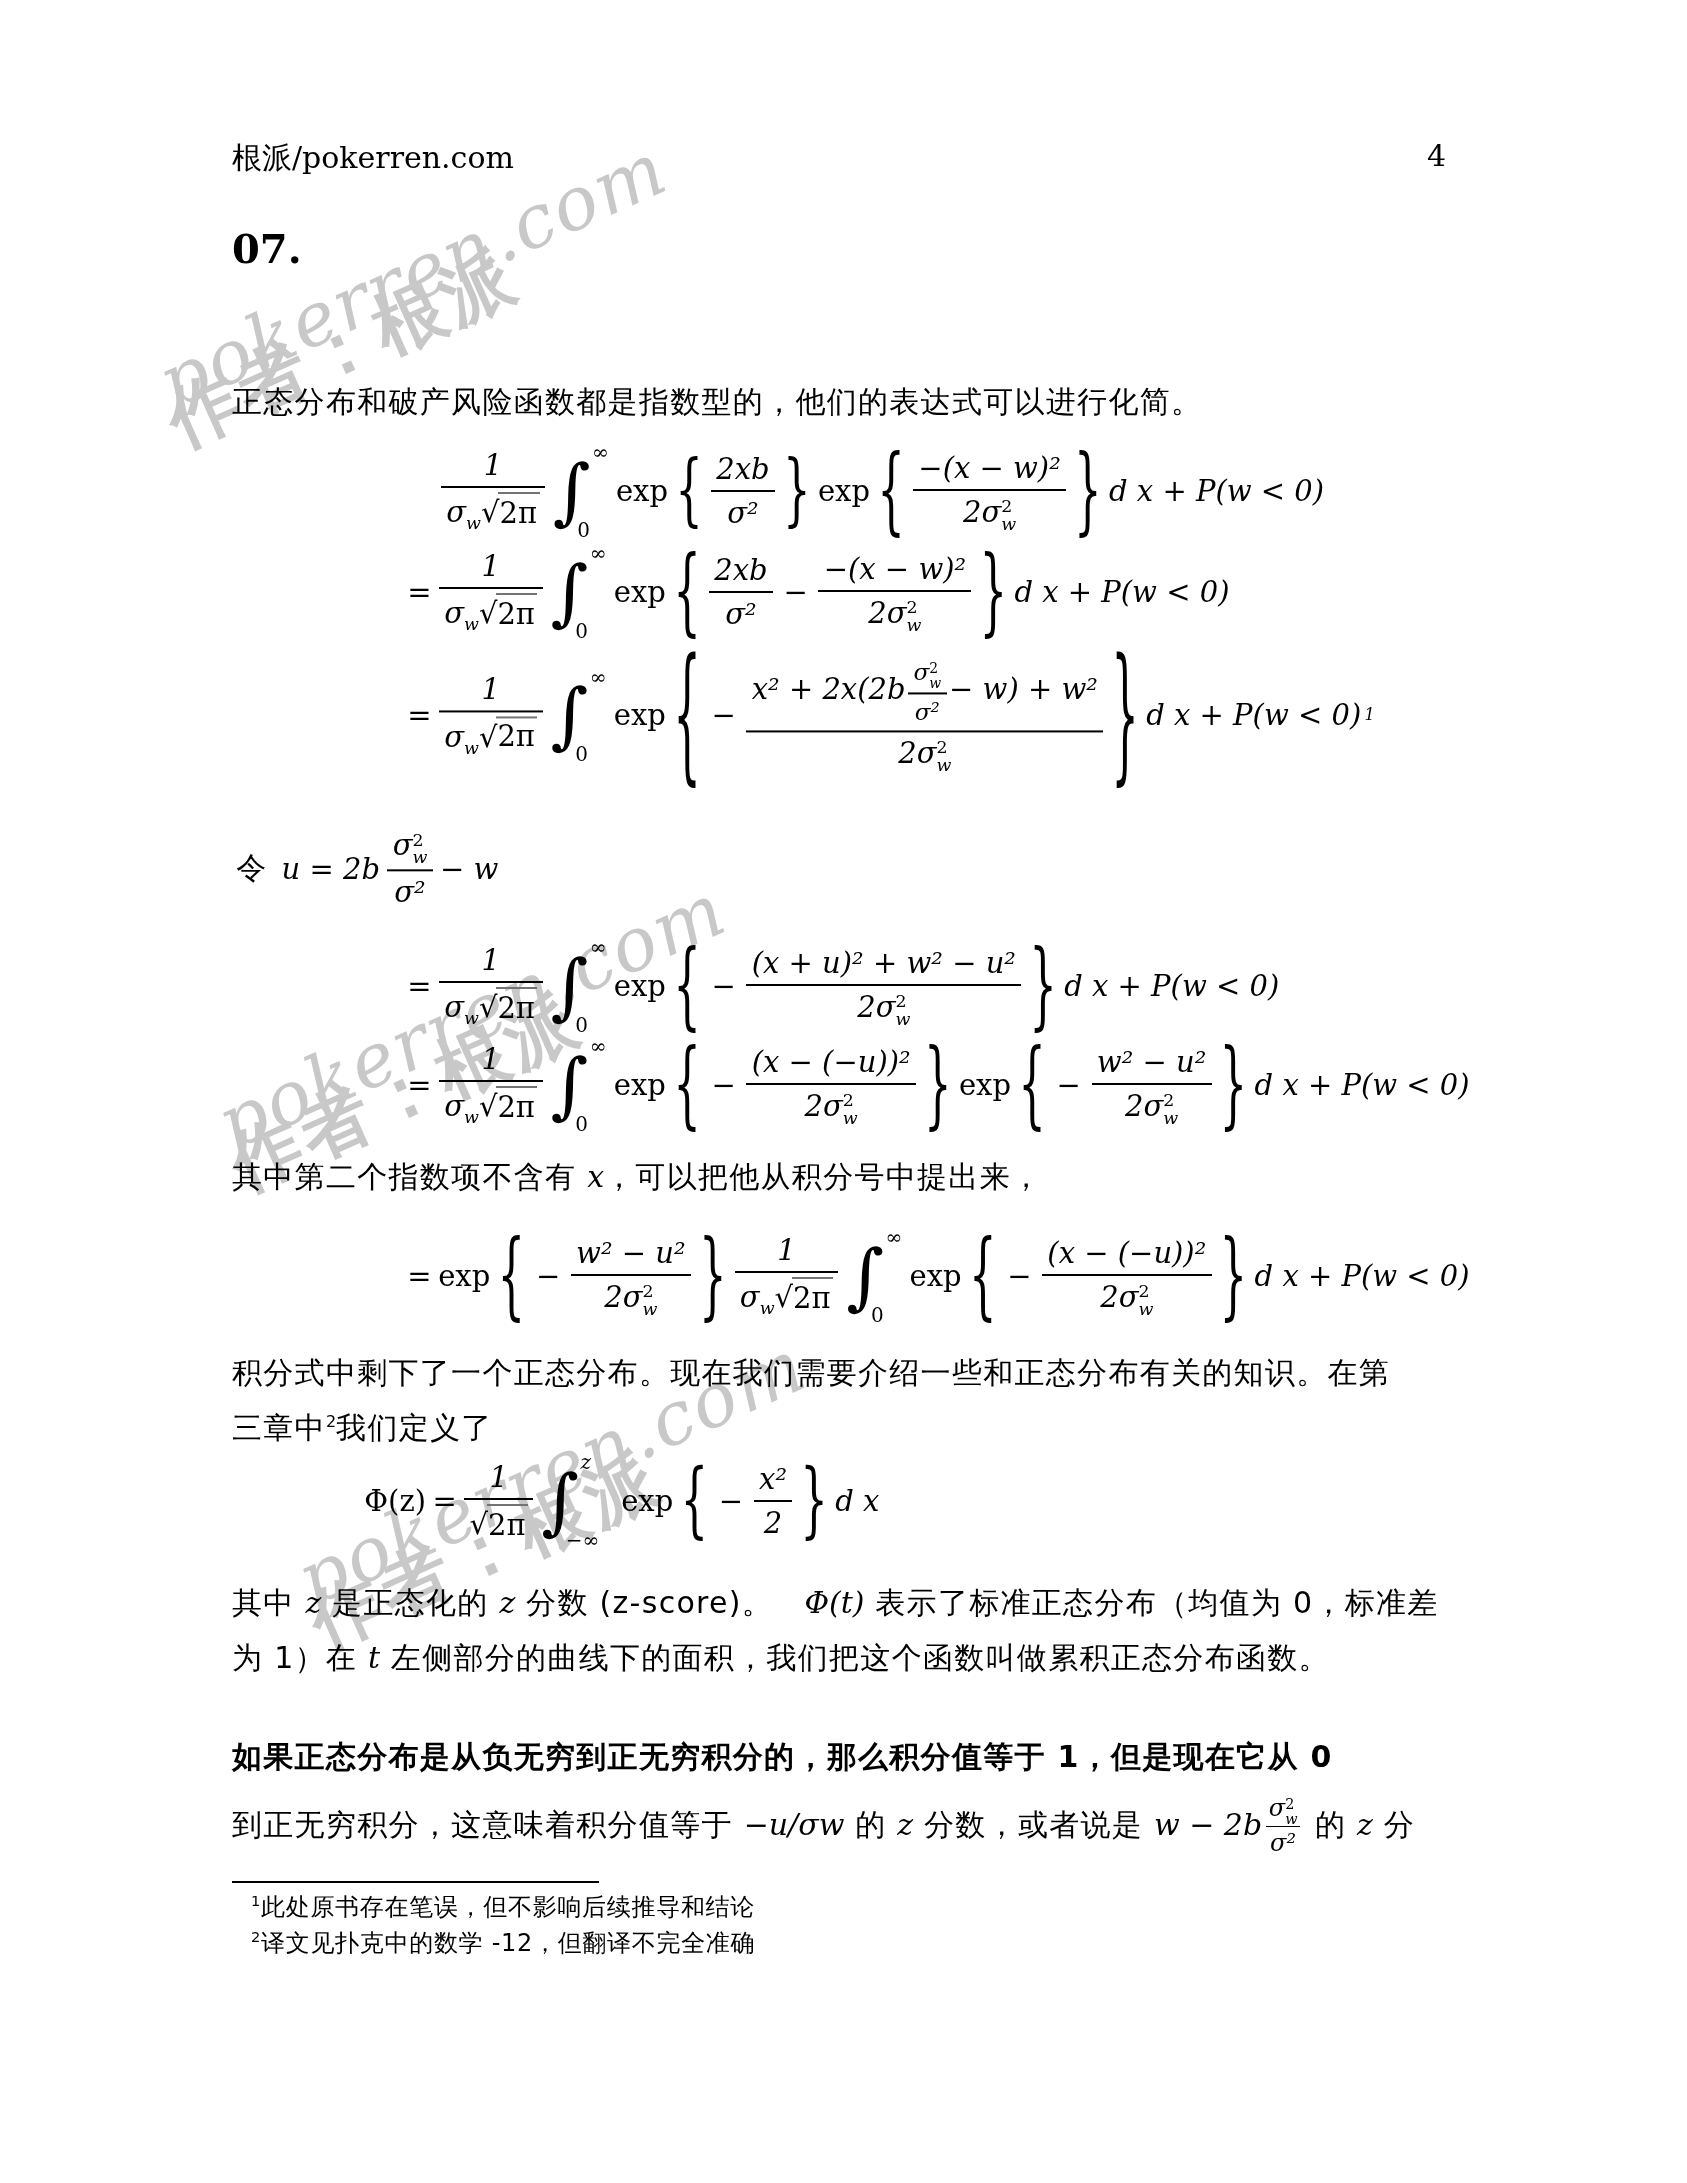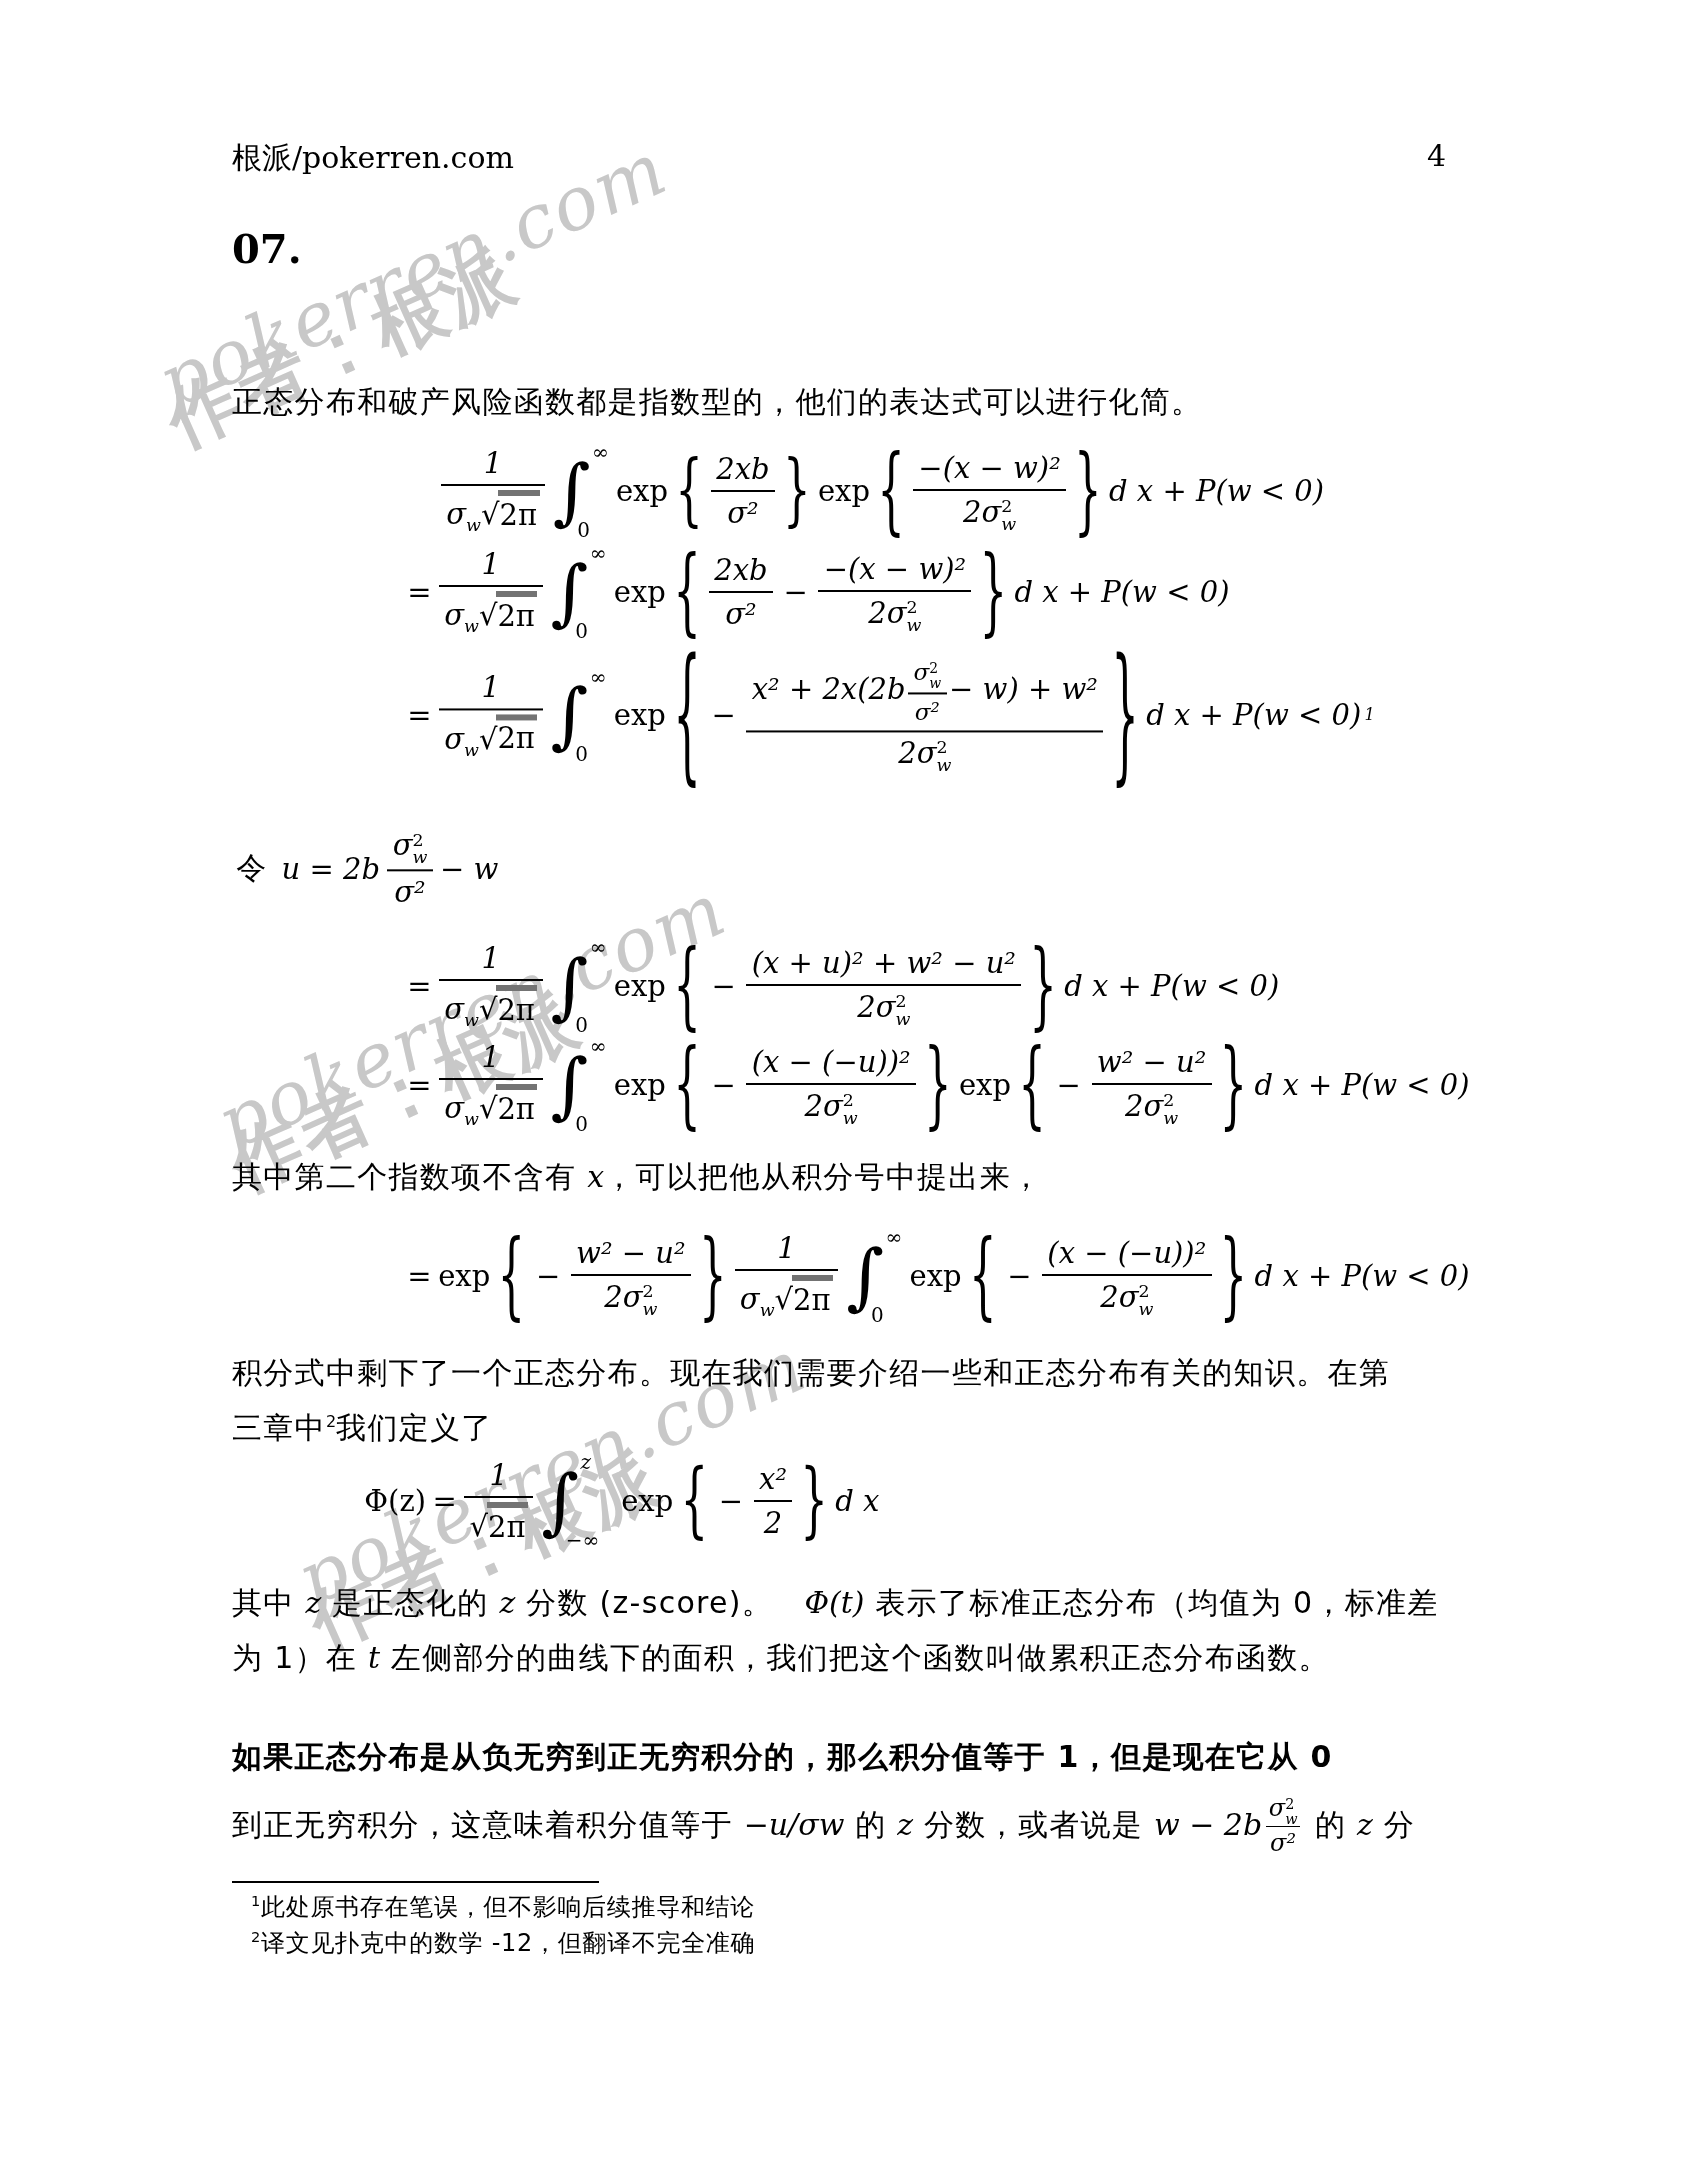--- a/index.html
+++ b/index.html
@@ -34,21 +34,21 @@
       font-size:20px;font-style:normal;margin:0 10.6px 0 -5.3px;}
   .lm .lu{transform:translate(6.6px,-2.6px);}
   .lm .ll{transform:translate(-8px,2.6px);}
   .lm .it{font-style:italic;}
   .ss{display:inline-flex;flex-direction:column;align-items:flex-start;font-size:0.6em;line-height:1.02;
       vertical-align:middle;transform:translateY(2px);}
   .ss .st{font-style:normal;}
   .ss .sb{font-style:italic;}
   sub.vs{font-size:0.6em;font-style:italic;}
   .sqsign{font-style:normal;}
-  .ra{display:inline-block;border-top:6px solid #737373;padding:1.3px 2.6px 0 1.3px;margin-left:-1.3px;font-style:normal;}
+  .ra{display:inline-block;border-top:2px solid #737373;padding:1.3px 2.6px 0 1.3px;margin-left:-1.3px;font-style:normal;}
   .br{font-style:normal;font-size:150%;line-height:1;display:inline-block;
       transform:scaleY(var(--sy,2.1));margin:0 4px;}
   
   .ifr{display:inline-block;text-align:center;vertical-align:middle;font-family:"DejaVu Serif",serif;
        font-style:italic;font-size:24px;margin:0 4px;letter-spacing:0;}
   .ifr .nu{display:block;padding:0 2.6px 2px;border-bottom:1.7px solid #000;}
   .ifr .de{display:block;padding:2px 2.6px 0;}
   
   .frule{position:absolute;left:232px;top:1881px;width:367px;height:2px;background:#000;z-index:1;}
   .fnote{position:absolute;left:251px;font-size:24px;z-index:1;letter-spacing:0.7px;}

